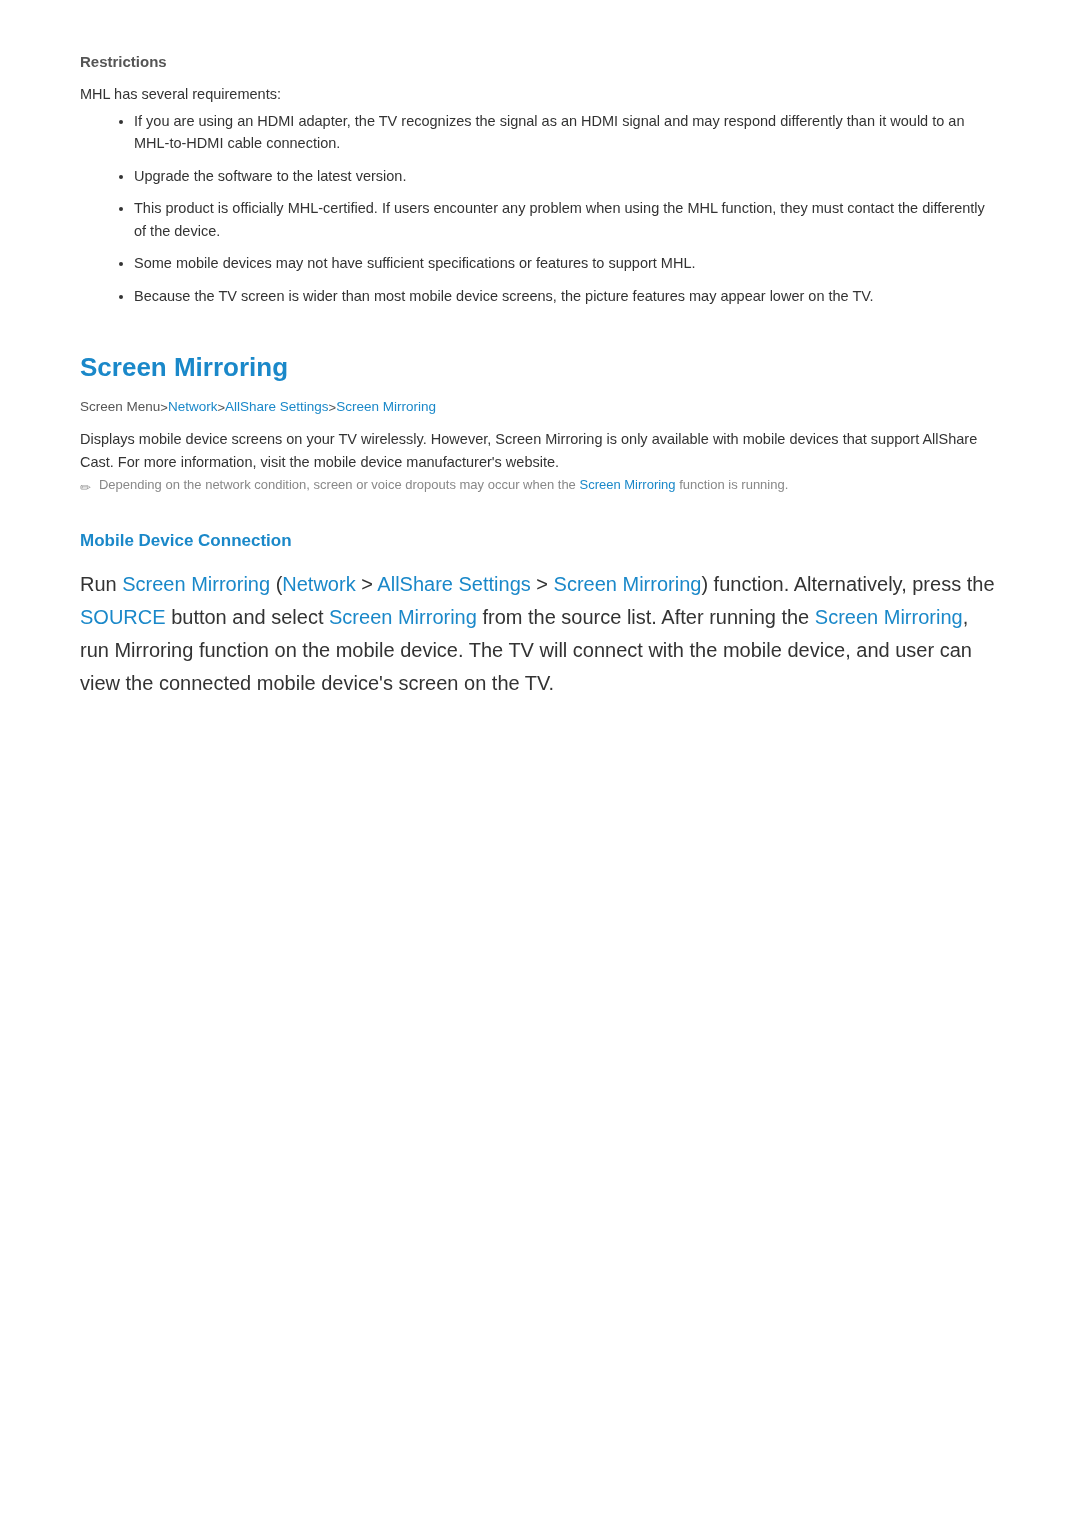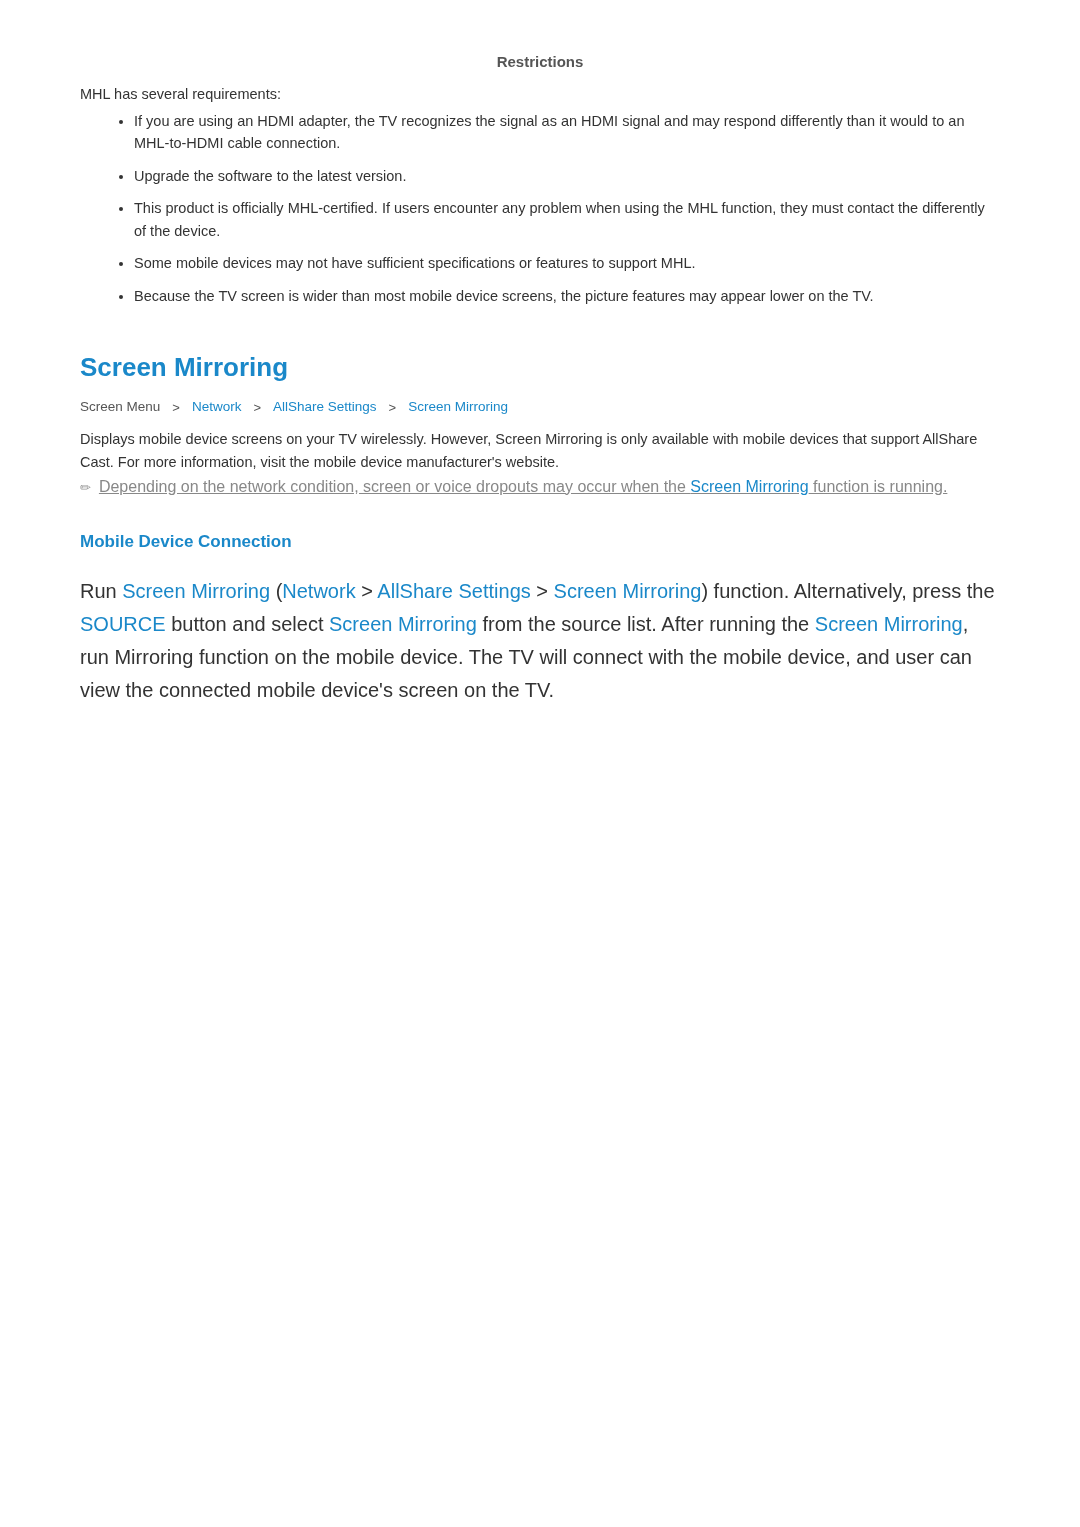--- a/index.html
+++ b/index.html
@@ -17,21 +17,20 @@
       min-height: 1527px;
       padding: 50px 80px 80px 80px;
       line-height: 1.55;
     }
 
     .restrictions-title {
       font-size: 15px;
       font-weight: bold;
       color: #555;
       margin-bottom: 10px;
-      text-align: center;
     }
 
     .intro-text {
       font-size: 14.5px;
       color: #333;
       margin-bottom: 4px;
     }
 
     ul.bullet-list {
       margin-left: 30px;
@@ -56,21 +55,21 @@
       color: #1a88c9;
       margin-bottom: 10px;
     }
 
     .breadcrumb {
       font-size: 13.5px;
       color: #555;
       margin-bottom: 10px;
       display: flex;
       align-items: center;
-      gap: 12px;
+      gap: 0;
       flex-wrap: wrap;
     }
 
     .breadcrumb .link {
       color: #1a88c9;
     }
 
     .breadcrumb .separator {
       color: #555;
       font-size: 13px;
@@ -84,35 +83,34 @@
     }
 
     .note-box {
       display: flex;
       align-items: flex-start;
       gap: 8px;
       margin-bottom: 30px;
     }
 
     .note-text {
-      font-size: 16px;
+      font-size: 13px;
       color: #888;
       line-height: 1.5;
-      text-decoration: underline;
     }
 
     .note-text .link {
       color: #1a88c9;
     }
 
     .sub-section-title {
       font-size: 17px;
       font-weight: bold;
       color: #1a88c9;
-      margin-bottom: 20px;
+      margin-bottom: 14px;
     }
 
     .body-text {
       font-size: 20px;
       color: #333;
       line-height: 1.65;
     }
 
     .body-text .link {
       color: #1a88c9;

